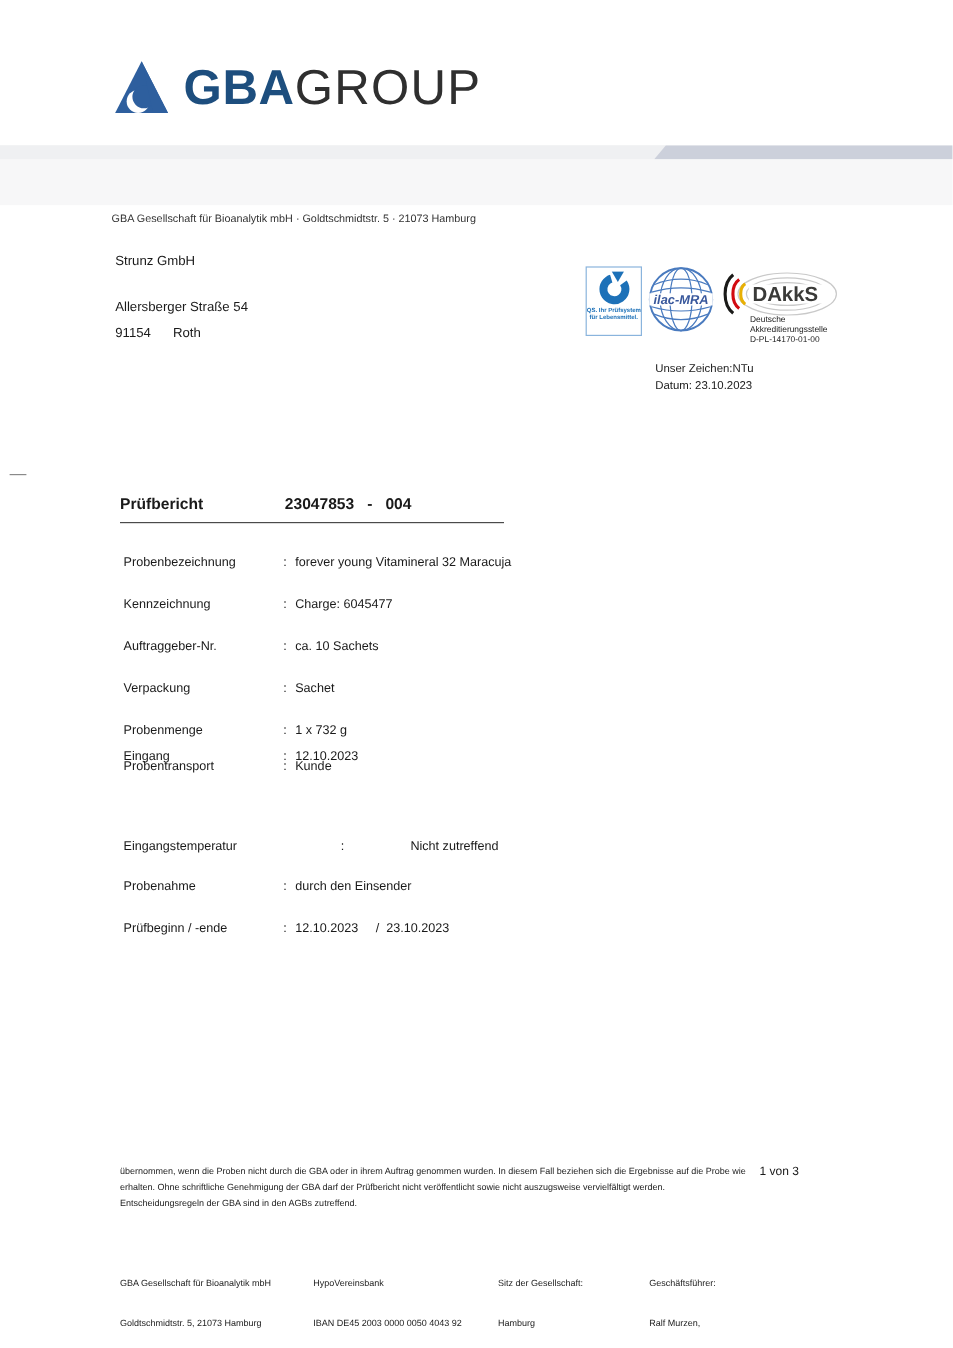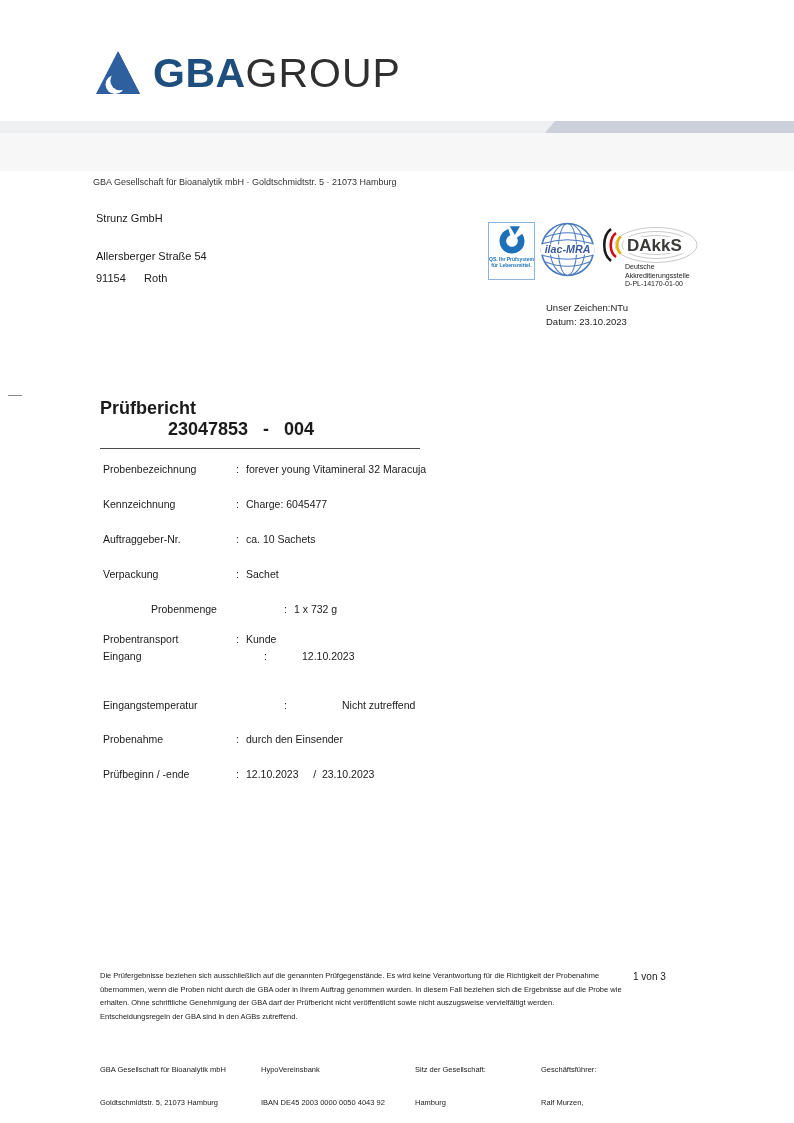--- a/index.html
+++ b/index.html
@@ -34,36 +34,36 @@
   .dakks-badge{position:absolute;left:596px;top:226px;}
   .dakks-caption{position:absolute;left:625px;top:263px;font-size:7px;line-height:8.5px;color:#1a1a1a;}
 
   
   .reference{position:absolute;left:546px;top:301px;font-size:9.5px;line-height:14px;color:#1a1a1a;}
 
   
   .fold-mark{position:absolute;left:8px;top:395px;width:14px;height:1px;background:#8a8a8a;}
 
   
-  .title-row{position:absolute;left:100px;top:398px;width:320px;display:flex;
-             border-bottom:1px solid #4a4a4a;padding-bottom:8px;font-size:18px;font-weight:bold;flex-direction:column;}
+  .title-row{position:absolute;left:100px;top:412px;width:320px;display:flex;
+             border-bottom:1px solid #4a4a4a;padding-bottom:8px;font-size:13px;font-weight:bold;}
   .title-number{margin-left:68px;white-space:pre;}
 
   
   .details{position:absolute;left:103px;top:0;width:500px;}
   .detail-row{position:absolute;display:flex;font-size:10.5px;white-space:pre;}
   .detail-label{width:133px;}
   .detail-colon{width:10px;}
   .detail-row:nth-child(1){top:463px;}
   .detail-row:nth-child(2){top:498px;}
   .detail-row:nth-child(3){top:533px;}
   .detail-row:nth-child(4){top:568px;}
-  .detail-row:nth-child(5){top:603px;margin-left:48px;}
+  .detail-row:nth-child(5){top:603px;}
   .detail-row:nth-child(6){top:633px;}
-  .detail-row:nth-child(7){top:650px;gap:28px;}
+  .detail-row:nth-child(7){top:624px;}
   .detail-row:nth-child(8){top:699px;gap:48px;}
   .detail-row:nth-child(9){top:733px;}
   .detail-row:nth-child(10){top:768px;}
 
   
   .disclaimer{position:absolute;left:100px;top:969px;font-size:7.5px;line-height:13.5px;
               color:#222;white-space:nowrap;}
   .page-indicator{position:absolute;left:633px;top:971px;font-size:10px;}
   .footer-col{position:absolute;top:1042px;font-size:7.5px;line-height:11px;color:#222;white-space:pre;}
   .footer-col.c1{left:100px;}
@@ -204,21 +204,20 @@
       <span class="detail-value">durch den Einsender</span>
     </div>
     <div class="detail-row">
       <span class="detail-label">Prüfbeginn / -ende</span>
       <span class="detail-colon">:</span>
       <span class="detail-value">12.10.2023     /  23.10.2023</span>
     </div>
   </div>
 
   <div class="disclaimer">
-    <div>Die Prüfergebnisse beziehen sich ausschließlich auf die genannten Prüfgegenstände. Es wird keine Verantwortung für die Richtigkeit der Probenahme</div>
     <div>übernommen, wenn die Proben nicht durch die GBA oder in ihrem Auftrag genommen wurden. In diesem Fall beziehen sich die Ergebnisse auf die Probe wie</div>
     <div>erhalten. Ohne schriftliche Genehmigung der GBA darf der Prüfbericht nicht veröffentlicht sowie nicht auszugsweise vervielfältigt werden.</div>
     <div>Entscheidungsregeln der GBA sind in den AGBs zutreffend.</div>
   </div>
 
   <div class="page-indicator">1 von 3</div>
 
   <div class="footer-col c1">
     <div>GBA Gesellschaft für Bioanalytik mbH</div>
     <div>Goldtschmidtstr. 5, 21073 Hamburg</div>

